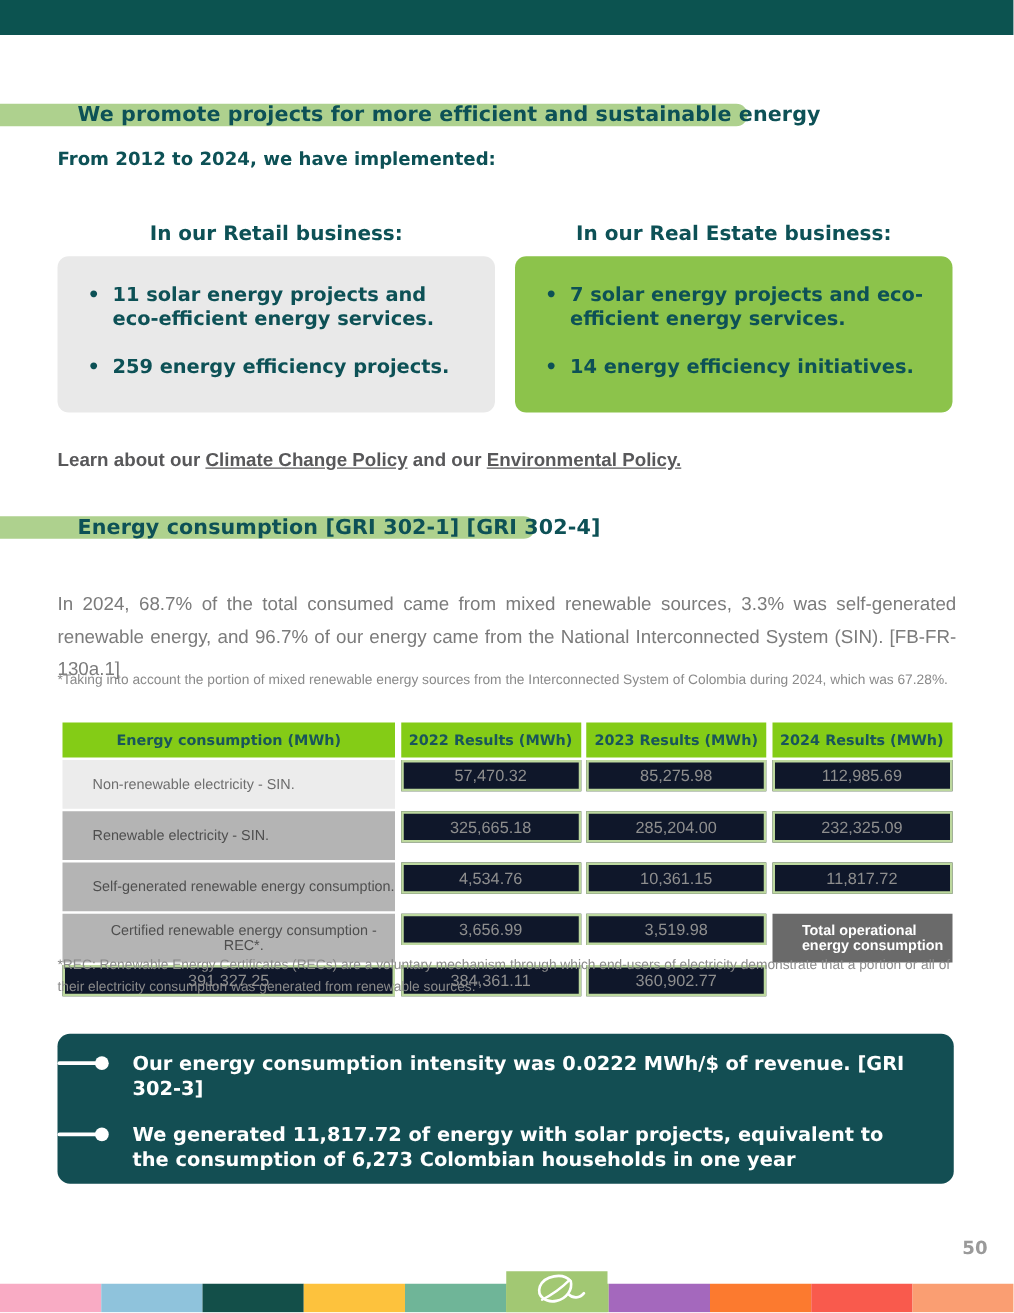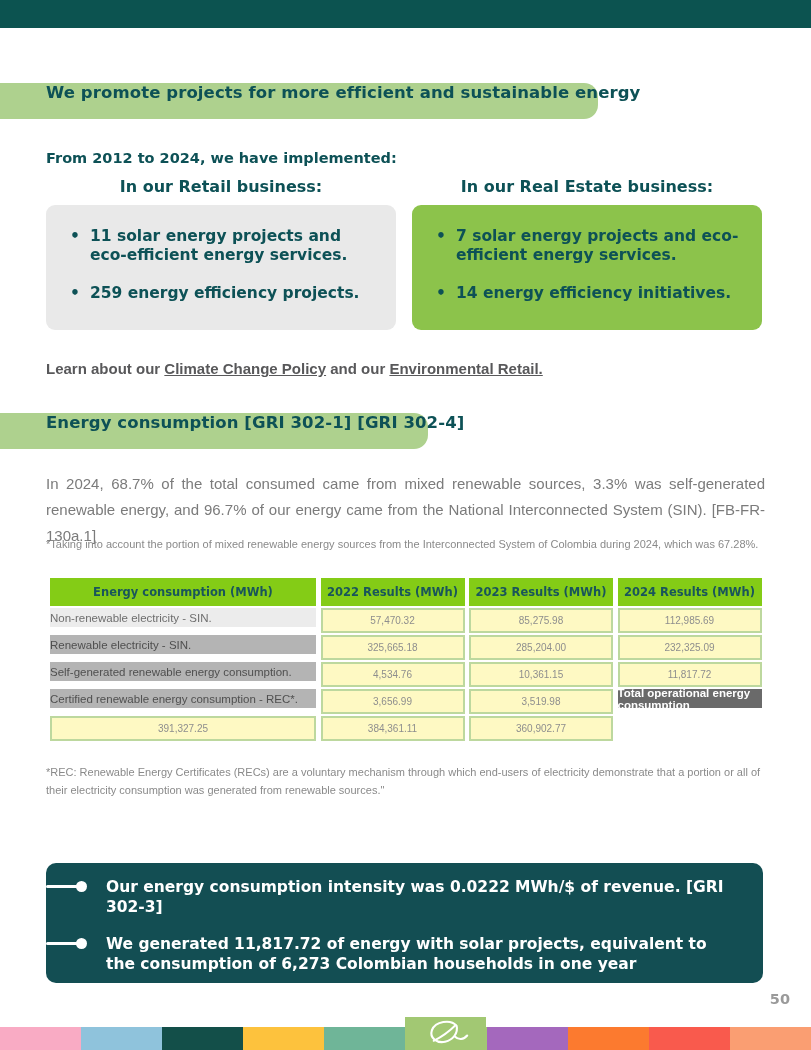--- a/index.html
+++ b/index.html
@@ -6,33 +6,33 @@
   html,body { background:#ffffff; }
   body { font-family:"Liberation Sans", sans-serif; }
   .page {
     position:relative; width:811px; height:1050px; margin:0 auto;
     background:#ffffff; overflow:hidden;
   }
   .topbar { position:absolute; top:0; left:0; width:811px; height:28px; background:#0c5350; }
 
   
   .pill {
-    position:absolute; left:0; height:36px; background:#aed18e;
-    border-radius:0 14px 14px 0; display:flex; align-items:flex-start;
-    padding-left:46px; padding-right:24px;
+    position:absolute; left:0; height:18px; background:#aed18e;
+    border-radius:0 14px 14px 0; display:flex; align-items:flex-end;
+    padding-left:62px; padding-right:24px;
   }
   .pill-title {
     font-family:"DejaVu Sans", sans-serif; font-weight:bold;
     font-size:16.5px; color:#0d5156; letter-spacing:0.1px; white-space:nowrap;
   }
   .pill1 { top:83px; width:598px; }
   .pill2 { top:413px; width:428px; }
 
   .intro {
-    position:absolute; top:150px; left:46px;
+    position:absolute; top:120px; left:46px;
     font-family:"DejaVu Sans", sans-serif; font-weight:bold;
     font-size:14.5px; color:#0d5156;
   }
 
   
   .col-heading {
     position:absolute; top:177px; width:350px; text-align:center;
     font-family:"DejaVu Sans", sans-serif; font-weight:bold;
     font-size:16px; color:#0d5156;
   }
@@ -75,40 +75,40 @@
     position:absolute; top:578px; left:50px; width:716px;
     display:grid; grid-template-columns:266px 144px 144px 144px;
     column-gap:4.5px; row-gap:2px;
   }
   .th {
     height:28px; background:#84cc16; display:flex; align-items:center; justify-content:center;
     font-family:"DejaVu Sans", sans-serif; font-weight:bold;
     font-size:11.5px; color:#19555b;
   }
   .tl {
-    height:19px; display:flex; align-items:center; padding-left:0;
+    height:39px; display:flex; align-items:center; padding-left:24px;
     font-size:11.5px; color:#5e5e5e;
   }
   .tl.light { background:#ececec; color:#6e6e6e; }
   .tl.medium { background:#b4b4b4; color:#4f4f4f;text-align:center; }
   .tl.total { background:#6a6a6a; color:#ffffff; font-weight:bold; }
   .tv {
-    height:25px; background:#fef9c3; border:2px solid #bdd89e;
+    height:25px; background:#0f172a; border:2px solid #bdd89e;
     display:flex; align-items:center; justify-content:center;
-    font-size:10px; color:#8e8e8e;
+    font-size:13px; color:#8e8e8e;
   }
   .footnote2 {
     position:absolute; top:763px; left:46px; width:730px;
     font-size:11px; line-height:1.65; color:#8a8a8a;
   }
 
   
   .tealbox {
     position:absolute; top:827px; left:46px; width:717px; height:120px;
-    background:#134e53; border-radius:10px; padding:14px 30px 0 0;margin-top:36px;
+    background:#134e53; border-radius:10px; padding:14px 30px 0 0;
   }
   .teal-item { display:flex; align-items:flex-start; margin-bottom:17px; }
   .dash-bullet { flex:0 0 46px; position:relative; height:20px; }
   .dash-line { position:absolute; left:0; top:8px; width:32px; height:3px; background:#ffffff; border-radius:2px; }
   .dash-dot { position:absolute; left:30px; top:4px; width:11px; height:11px; background:#ffffff; border-radius:50%; }
   .teal-text {
     font-family:"DejaVu Sans", sans-serif; font-weight:bold;
     font-size:15.5px; line-height:1.3; color:#ffffff; padding-left:14px;
   }
 
@@ -162,21 +162,21 @@
         <span class="bullet">•</span>
         <span>7 solar energy projects and eco-efficient energy services.</span>
       </li>
       <li>
         <span class="bullet">•</span>
         <span>14 energy efficiency initiatives.</span>
       </li>
     </ul>
   </div>
 
-  <div class="links-line"><span>Learn about our </span><a href="#">Climate Change Policy</a><span> and our </span><a href="#">Environmental Retail.</a></div>
+  <div class="links-line"><span>Learn about our </span><a href="#">Climate Change Policy</a><span> and our </span><a href="#">Environmental Policy.</a></div>
 
   <div class="pill pill2">
     <span class="pill-title">Energy consumption [GRI 302-1] [GRI 302-4]</span>
   </div>
 
   <div class="para">In 2024, 68.7% of the total consumed came from mixed renewable sources, 3.3% was self-generated renewable energy, and 96.7% of our energy came from the National Interconnected System (SIN). [FB-FR-130a.1]</div>
   <div class="footnote1">*Taking into account the portion of mixed renewable energy sources from the Interconnected System of Colombia during 2024, which was 67.28%.</div>
 
   <div class="energy-table">
     <div class="th">Energy consumption (MWh)</div>

